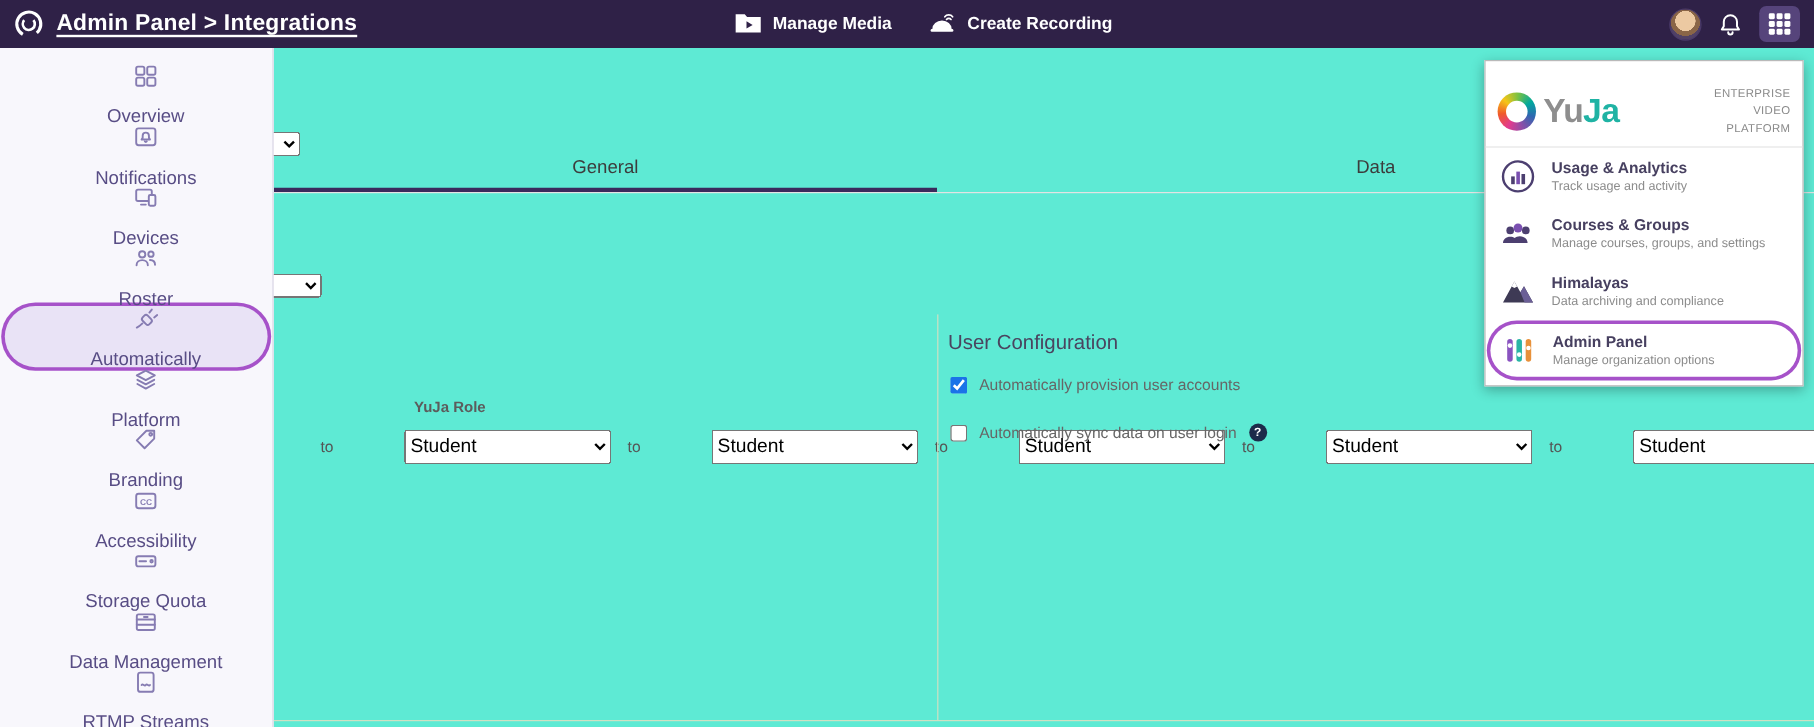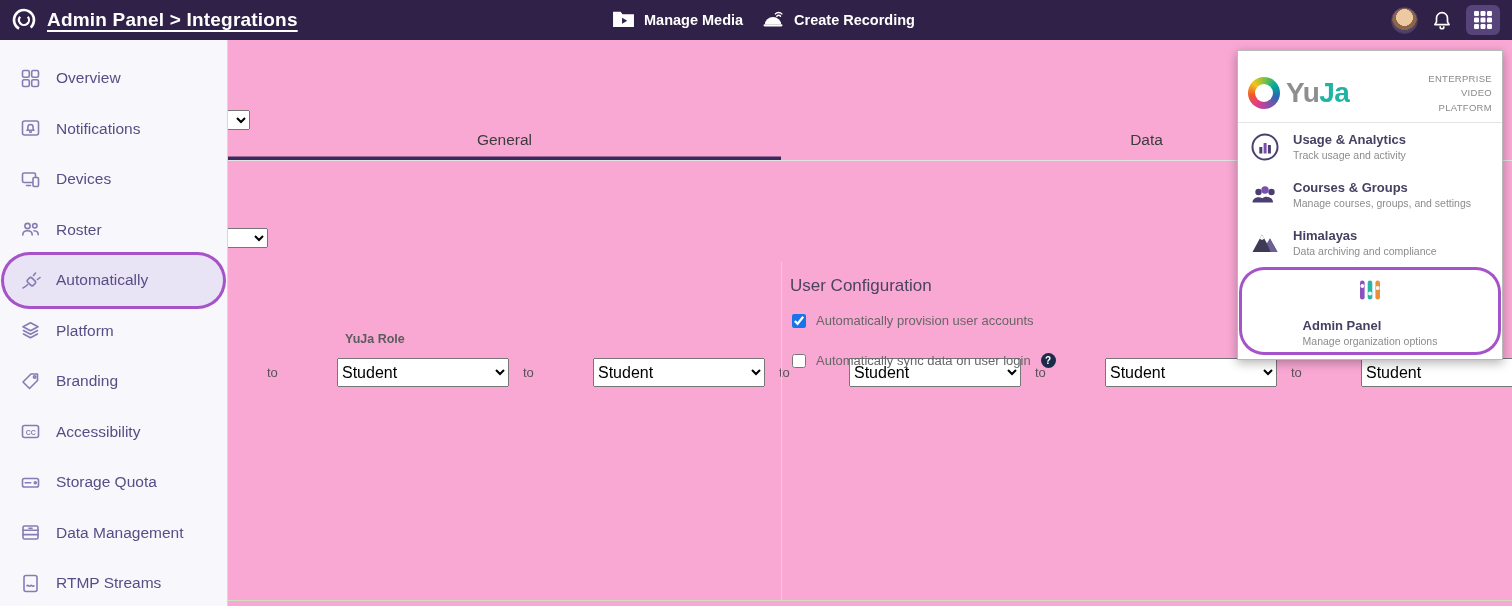--- a/index.html
+++ b/index.html
@@ -17,21 +17,21 @@
     position: absolute; top:0; left:0; right:0; height:40px;
     background:#2f2147; color:#fff;
     display:flex; align-items:center; padding:15px 10px;
     z-index:40;
   }
   .tb-logo { width:27px; height:27px; display:flex; align-items:center; justify-content:center; }
   .tb-title {
     font-size:19px; font-weight:bold; margin-left:10px; letter-spacing:.2px;
     text-decoration: underline; text-underline-offset:4px; text-decoration-thickness:1.5px;
   }
-  .tb-center { position:absolute; left:612px; top:0; height:40px; display:flex; align-items:center; gap:18px; }
+  .tb-center { position:absolute; left:612px; top:0; height:40px; display:flex; align-items:center; gap:30px; }
   .tb-btn {
     background:none; border:none; color:#fff; font-family:inherit;
     font-size:14.5px; font-weight:bold; display:flex; align-items:center; gap:9px; cursor:pointer;
   }
   .tb-right { margin-left:auto; display:flex; align-items:center; gap:13px; padding-right:2px; }
   .avatar {
     width:27px; height:27px; border-radius:50%;
     background: radial-gradient(circle at 50% 38%, #ecc9a2 0 42%, #8a6547 43% 62%, #514165 63%);
     border:1px solid #4a3a6a;
   }
@@ -43,29 +43,29 @@
 
   
   .sidebar {
     position:absolute; top:40px; left:0; bottom:0; width:228px;
     background:#f8f7fc; border-right:1px solid #d9d6e4; z-index:10;
     padding-top:13px;
   }
   .side-item {
     height:50.5px; margin:0 4px; padding-left:16px;
     display:flex; align-items:center; gap:15px;
-    color:#584d85; font-size:15.5px; border-radius:26px; cursor:pointer;
+    color:#584d85; font-size:15.5px; border-radius:26px; cursor:pointer;flex-direction:column;
   }
   .side-item .sicon { width:21px; height:21px; flex:none; display:flex; }
   .side-item svg * { stroke:#867cb2; fill:none; stroke-width:1.6; stroke-linecap:round; stroke-linejoin:round; }
   .side-item svg text { fill:#867cb2; stroke:none; font-weight:bold; }
   .side-item.active { background:#e9e3f6; box-shadow:0 0 0 3px #a652c9; }
 
   
-  .main { position:absolute; top:40px; left:228px; right:0; bottom:0; background:#f9a8d4;text-decoration:underline; }
+  .main { position:absolute; top:40px; left:228px; right:0; bottom:0; background:#5eead4;text-decoration:underline; }
   .clip-select { position:absolute; height:20px; width:121px; font-size:12px; font-family:inherit; }
   .clip1 { top:70px; left:-99px; }
   .clip2 { top:188px; left:-81px; }
 
   .tabs {
     position:absolute; top:80px; left:0; right:0; height:41px;
     display:flex; border-bottom:1px solid #e3e3e3;
   }
   .tab {
     display:flex; align-items:center; justify-content:center;
@@ -101,21 +101,21 @@
   }
   .ap-head { display:flex; align-items:center; padding:21px 10px 7px; border-bottom:1px solid #e4e4e4; }
   .swirl { width:32px; height:32px; border-radius:50%; position:relative; flex:none;
     background: conic-gradient(from 210deg,#e23a8e,#f0592b,#f5c518,#7ac143,#00a99d,#2e67b1,#8a4fa8,#e23a8e); }
   .swirl::after { content:""; position:absolute; inset:7px; background:#fff; border-radius:50%; }
   .brand { font-size:28px; font-weight:bold; margin-left:6px; letter-spacing:-.5px; }
   .b-yu { color:#8e8e8e; } .b-ja { color:#1fb3a4; }
   .ap-tagline { margin-left:auto; text-align:right; font-size:9.5px; color:#8a8a8a; line-height:1.5; letter-spacing:.3px; }
   .ap-tagline span { display:block; }
   .ap-item { display:flex; align-items:center; gap:13px; padding:7px 12px; min-height:48px; cursor:pointer; position:relative; }
-  .ap-item.highlight { margin:3px 4px 2px; border-radius:22px; box-shadow:0 0 0 3px #a652c9; padding:5px 9px; min-height:44px;flex-direction:column; }
+  .ap-item.highlight { margin:3px 4px 2px; border-radius:22px; box-shadow:0 0 0 3px #a652c9; padding:5px 9px; min-height:44px; }
   .ap-icon { width:30px; height:30px; flex:none; display:flex; }
   .ap-title { font-size:13px; font-weight:bold; color:#474060; }
   .ap-sub { font-size:10.5px; color:#8c8c8c; margin-top:2px; }
 </style>
 </head>
 <body>
 
 <header class="topbar">
   <span class="tb-logo">
     <svg width="26" height="26" viewBox="0 0 26 26">

